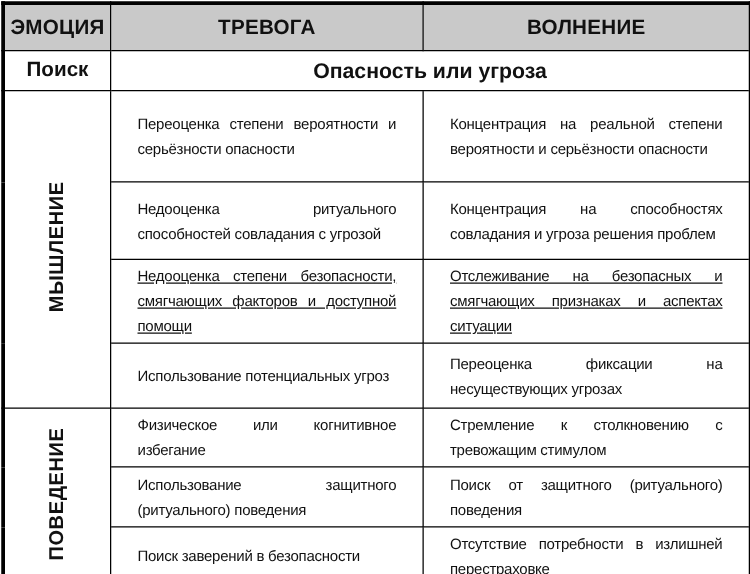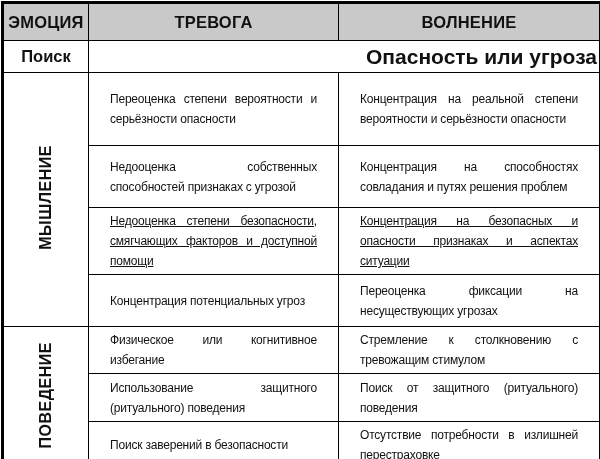--- a/index.html
+++ b/index.html
@@ -42,23 +42,23 @@
     padding: 2px;
   }
   td.theme-label {
     font-size: 16.5px;
     font-weight: bold;
     text-align: center;
     vertical-align: middle;
     padding: 2px;
   }
   td.theme-value {
-    font-size: 21px;
+    font-size: 17px;
     font-weight: bold;
-    text-align: right;
+    text-align: center;
     vertical-align: middle;
     padding: 2px;
   }
   td.vcell {
     text-align: center;
     vertical-align: middle;
     padding: 0;
   }
   .vtext {
     display: inline-block;
@@ -111,29 +111,29 @@
     </tr>
 
     <tr class="r3">
       <td class="vcell" rowspan="4">
         <span class="vtext">МЫШЛЕНИЕ</span>
       </td>
       <td class="body">Переоценка степени вероятности и серьёзности опасности</td>
       <td class="body">Концентрация на реальной степени вероятности и серьёзности опасности</td>
     </tr>
     <tr class="r4">
-      <td class="body">Недооценка собственных способностей признаках с угрозой</td>
-      <td class="body">Концентрация на способностях совладания и путях решения проблем</td>
+      <td class="body">Недооценка ритуального способностей совладания с угрозой</td>
+      <td class="body">Концентрация на способностях совладания и угроза решения проблем</td>
     </tr>
     <tr class="r5">
       <td class="body">Недооценка степени безопасности, смягчающих факторов и доступной помощи</td>
-      <td class="body">Концентрация на безопасных и опасности признаках и аспектах ситуации</td>
+      <td class="body">Отслеживание на безопасных и смягчающих признаках и аспектах ситуации</td>
     </tr>
     <tr class="r6">
-      <td class="body">Концентрация потенциальных угроз</td>
+      <td class="body">Использование потенциальных угроз</td>
       <td class="body">Переоценка фиксации на несуществующих угрозах</td>
     </tr>
 
     <tr class="r7">
       <td class="vcell" rowspan="3">
         <span class="vtext">ПОВЕДЕНИЕ</span>
       </td>
       <td class="body">Физическое или когнитивное избегание</td>
       <td class="body">Стремление к столкновению с тревожащим стимулом</td>
     </tr>

